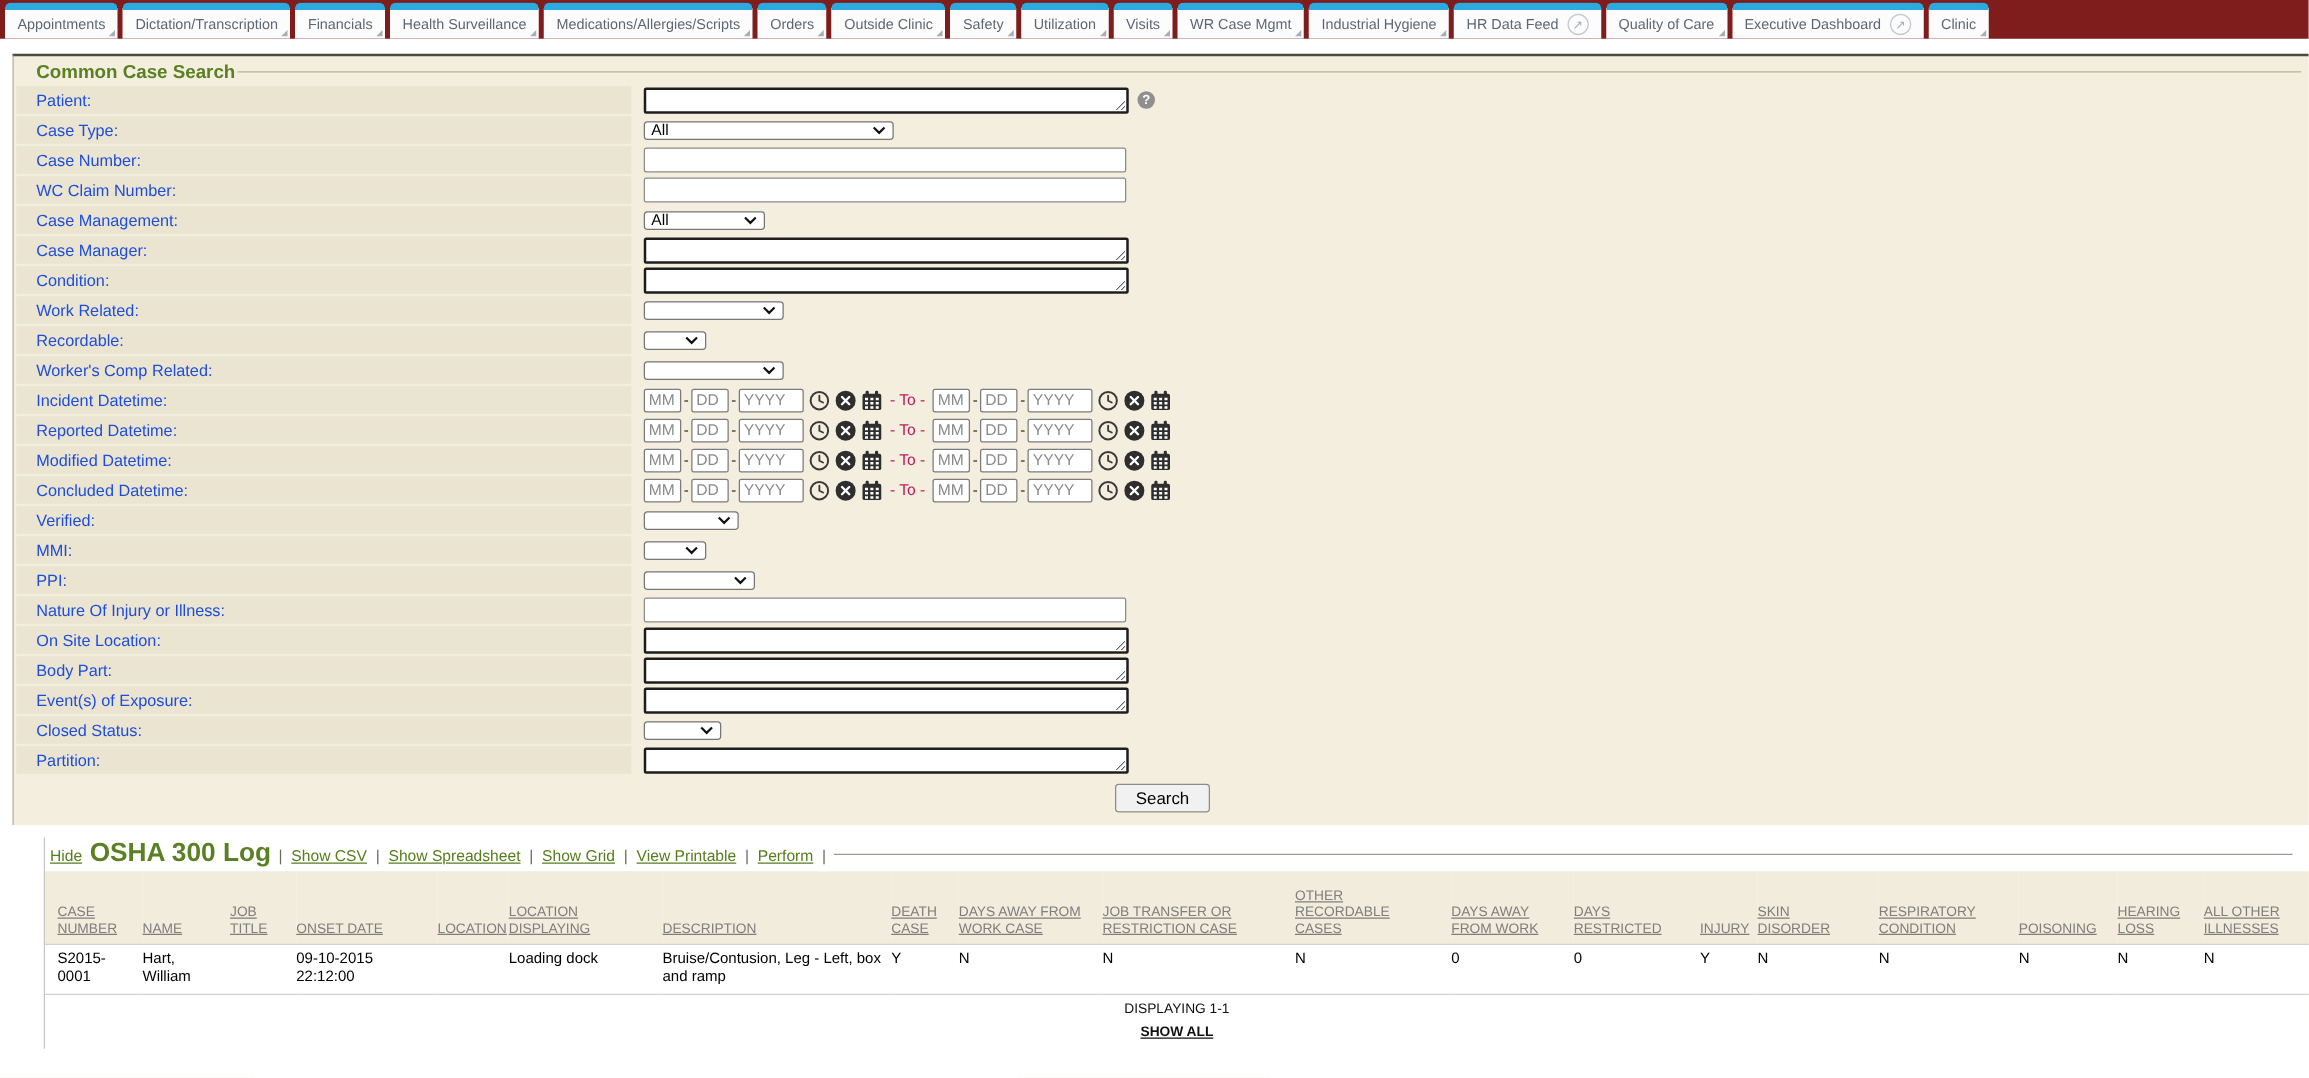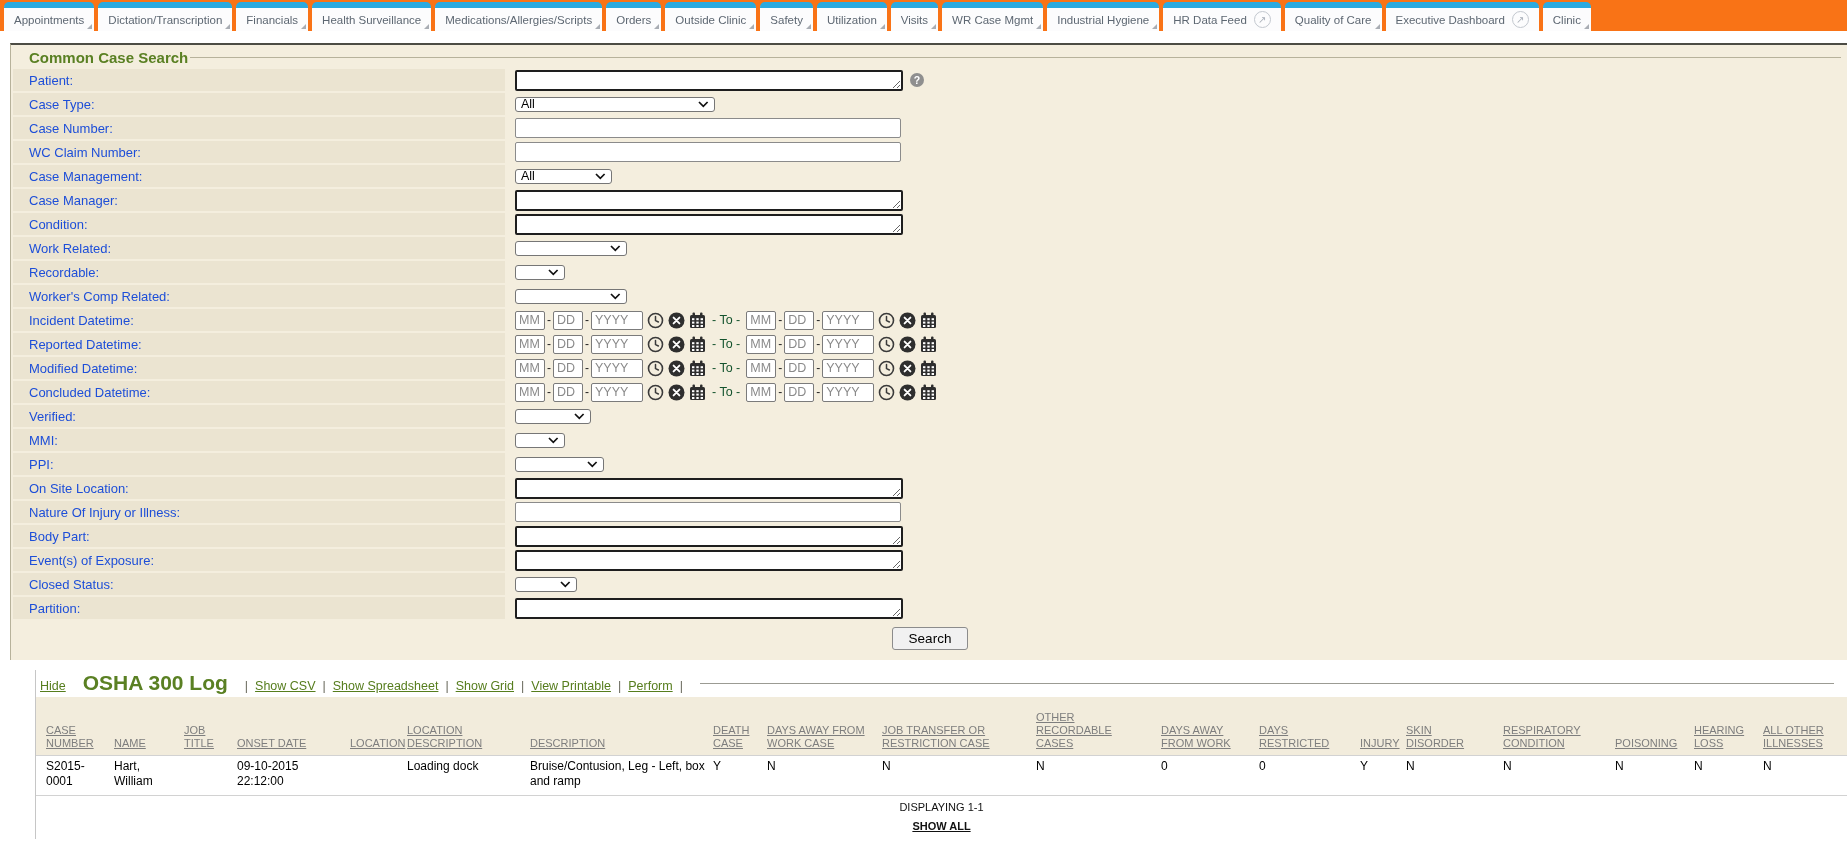--- a/index.html
+++ b/index.html
@@ -1,19 +1,19 @@
 <!DOCTYPE html>
 <html><head>
 <meta charset="utf-8">
 <style>
   *{margin:0;padding:0;box-sizing:border-box;}
   html,body{width:1847px;height:862px;overflow:hidden;background:#fff;
     font-family:"Liberation Sans", sans-serif;}
   
-  .tabbar{height:31px;background:#f97316;padding:2px 0 0 4px;white-space:nowrap;
+  .tabbar{height:31px;background:#7f1d1d;padding:2px 0 0 4px;white-space:nowrap;
     display:flex;align-items:flex-start;overflow:hidden;text-align:right;}
   .tab{display:inline-flex;align-items:center;position:relative;height:29px;
     background:#fcfcfd;border-top:6px solid #2baadf;border-radius:5px 5px 0 0;
     padding:0 10px;margin-right:4px;font-size:11.5px;color:#5d6772;cursor:pointer;flex:none;}
   .tab .fold{position:absolute;right:2px;bottom:2px;width:0;height:0;
     border-left:5px solid transparent;border-bottom:5px solid #a9adb4;}
   .ext-icon{display:inline-flex;align-items:center;justify-content:center;width:17px;height:17px;
     border:1px solid #c3c8cf;border-radius:50%;color:#a8aeb8;font-size:10px;margin-left:7px;}
   
   .form-wrap{margin:12px 0 10px 10px;background:#f4eede;border-top:2px solid #4c4c44;
@@ -34,27 +34,27 @@
     color:#000;cursor:pointer;flex:none;}
   .sel .chev{display:inline-flex;margin-left:4px;}
   .help{display:inline-flex;align-items:center;justify-content:center;width:14px;height:14px;
     border-radius:50%;background:#8f8f8f;color:#fff;font-size:10.5px;font-weight:bold;
     margin-left:7px;cursor:pointer;}
   input.dt{border:1px solid #7b7b7b;border-radius:2px;height:19px;background:#fff;
     font-size:12.5px;font-family:"Liberation Sans",sans-serif;padding:1px 3px;color:#000;}
   input.dt::placeholder{color:#8a8a8a;}
   .dash{margin:0 2px;color:#222;font-size:12px;}
   .dicon{display:inline-flex;align-items:center;margin-left:4px;cursor:pointer;}
-  .to{margin:0 6px;font-size:12.5px;color:#14532d;}
+  .to{margin:0 6px;font-size:12.5px;color:#be185d;}
   .btnrow{margin-top:8px;text-align:center;}
   .btn{font-size:13.5px;font-family:"Liberation Sans",sans-serif;padding:3px 16px;
     background:#f1f1f1;border:1px solid #8c8c8c;border-radius:3px;color:#000;cursor:pointer;}
   
   .osha{margin-left:35px;width:1812px;border-left:1px solid #c6c6c6;}
-  .osha-head{display:flex;align-items:baseline;gap:17px;padding:1px 13px 2px 4px;}
+  .osha-head{display:flex;align-items:baseline;gap:6px;padding:1px 13px 2px 4px;}
   .osha-title{font-size:21px;font-weight:bold;color:#5a8023;}
   .glink{font-size:12.5px;color:#567d1d;text-decoration:underline;cursor:pointer;}
   .pipe{color:#6a6a5e;font-size:12.5px;}
   .hline{flex:1;border-top:1px solid #9b9b93;align-self:center;}
   table.otable{border-collapse:collapse;table-layout:fixed;width:1812px;}
   .otable th{background:#f2ecdc;font-size:11px;font-weight:normal;color:#7e7e7e;
     text-decoration:underline;text-align:left;vertical-align:bottom;
     padding:14px 8px 5px 0;line-height:13px;cursor:pointer;}
   .otable th:first-child,.otable td:first-child{padding-left:10px;}
   .otable td{font-size:12px;color:#000;vertical-align:top;background:#fff;
@@ -572,29 +572,29 @@
             <span class="selval"></span>
             <span class="chev">
               <svg width="11" height="7" viewBox="0 0 11 7">
                 <path d="M1 1l4.3 4.3L9.6 1" fill="none" stroke="#111" stroke-width="1.7"></path>
               </svg>
             </span>
           </span>
         </div>
       </div>
       <div class="frow">
+        <div class="flabel">Nature Of Injury or Illness:</div>
+        <div class="fctrl">
+          <input class="thin" type="text" style="width: 386px;">
+        </div>
+      </div>
+      <div class="frow">
         <div class="flabel">On Site Location:</div>
         <div class="fctrl">
           <textarea class="dark" rows="1" style="width: 388px;"></textarea>
-        </div>
-      </div>
-      <div class="frow">
-        <div class="flabel">Nature Of Injury or Illness:</div>
-        <div class="fctrl">
-          <input class="thin" type="text" style="width: 386px;">
         </div>
       </div>
       <div class="frow">
         <div class="flabel">Body Part:</div>
         <div class="fctrl">
           <textarea class="dark" rows="1" style="width: 388px;"></textarea>
         </div>
       </div>
       <div class="frow">
         <div class="flabel">Event(s) of Exposure:</div>
@@ -668,21 +668,21 @@
         <col style="width: 69px;">
         <col style="width: 85px;">
       </colgroup>
       <thead>
         <tr>
           <th>CASE NUMBER</th>
           <th>NAME</th>
           <th>JOB TITLE</th>
           <th>ONSET DATE</th>
           <th>LOCATION</th>
-          <th>LOCATION DESCRIPTION</th>
+          <th>LOCATION DISPLAYING</th>
           <th>DESCRIPTION</th>
           <th>DEATH CASE</th>
           <th>DAYS AWAY FROM WORK CASE</th>
           <th>JOB TRANSFER OR RESTRICTION CASE</th>
           <th style="padding-right: 30px;">OTHER RECORDABLE CASES</th>
           <th>DAYS AWAY FROM WORK</th>
           <th>DAYS RESTRICTED</th>
           <th>INJURY</th>
           <th style="padding-right: 26px;">SKIN DISORDER</th>
           <th>RESPIRATORY CONDITION</th>

